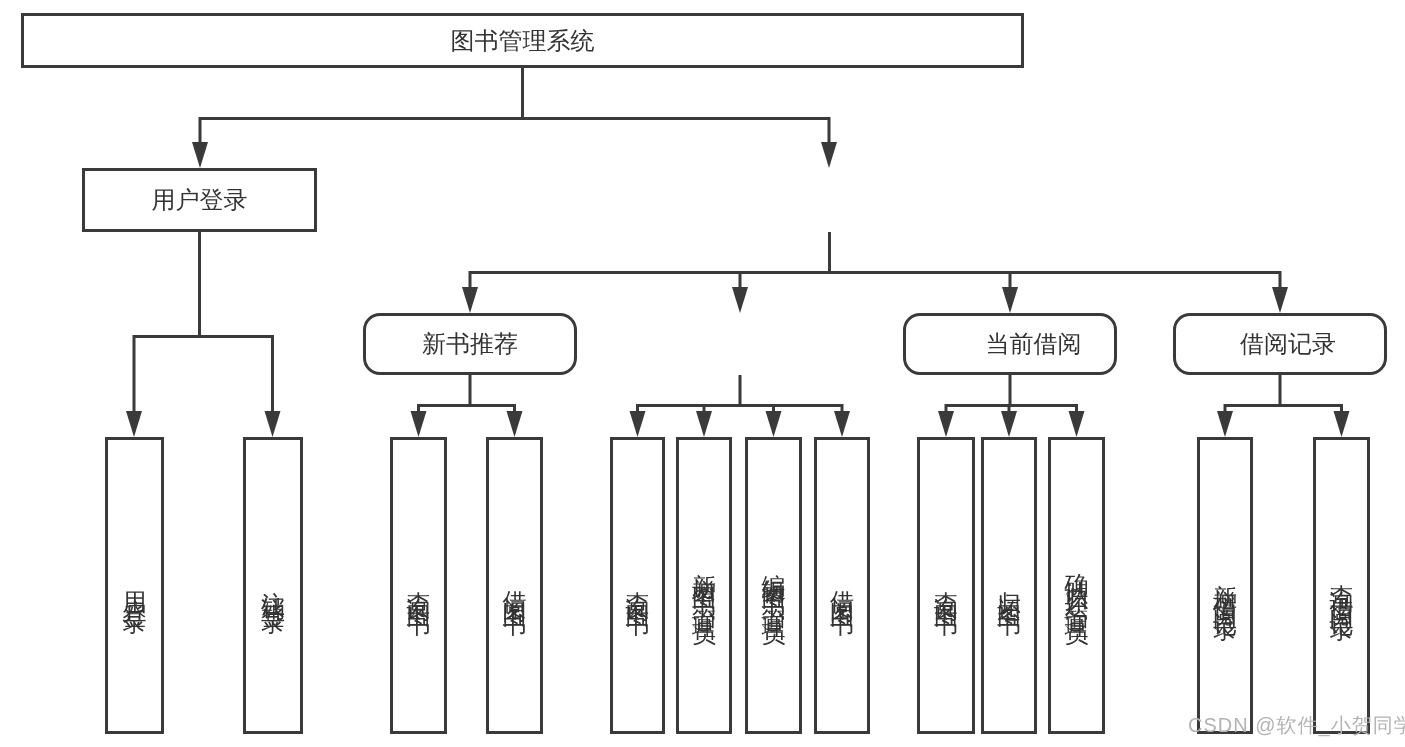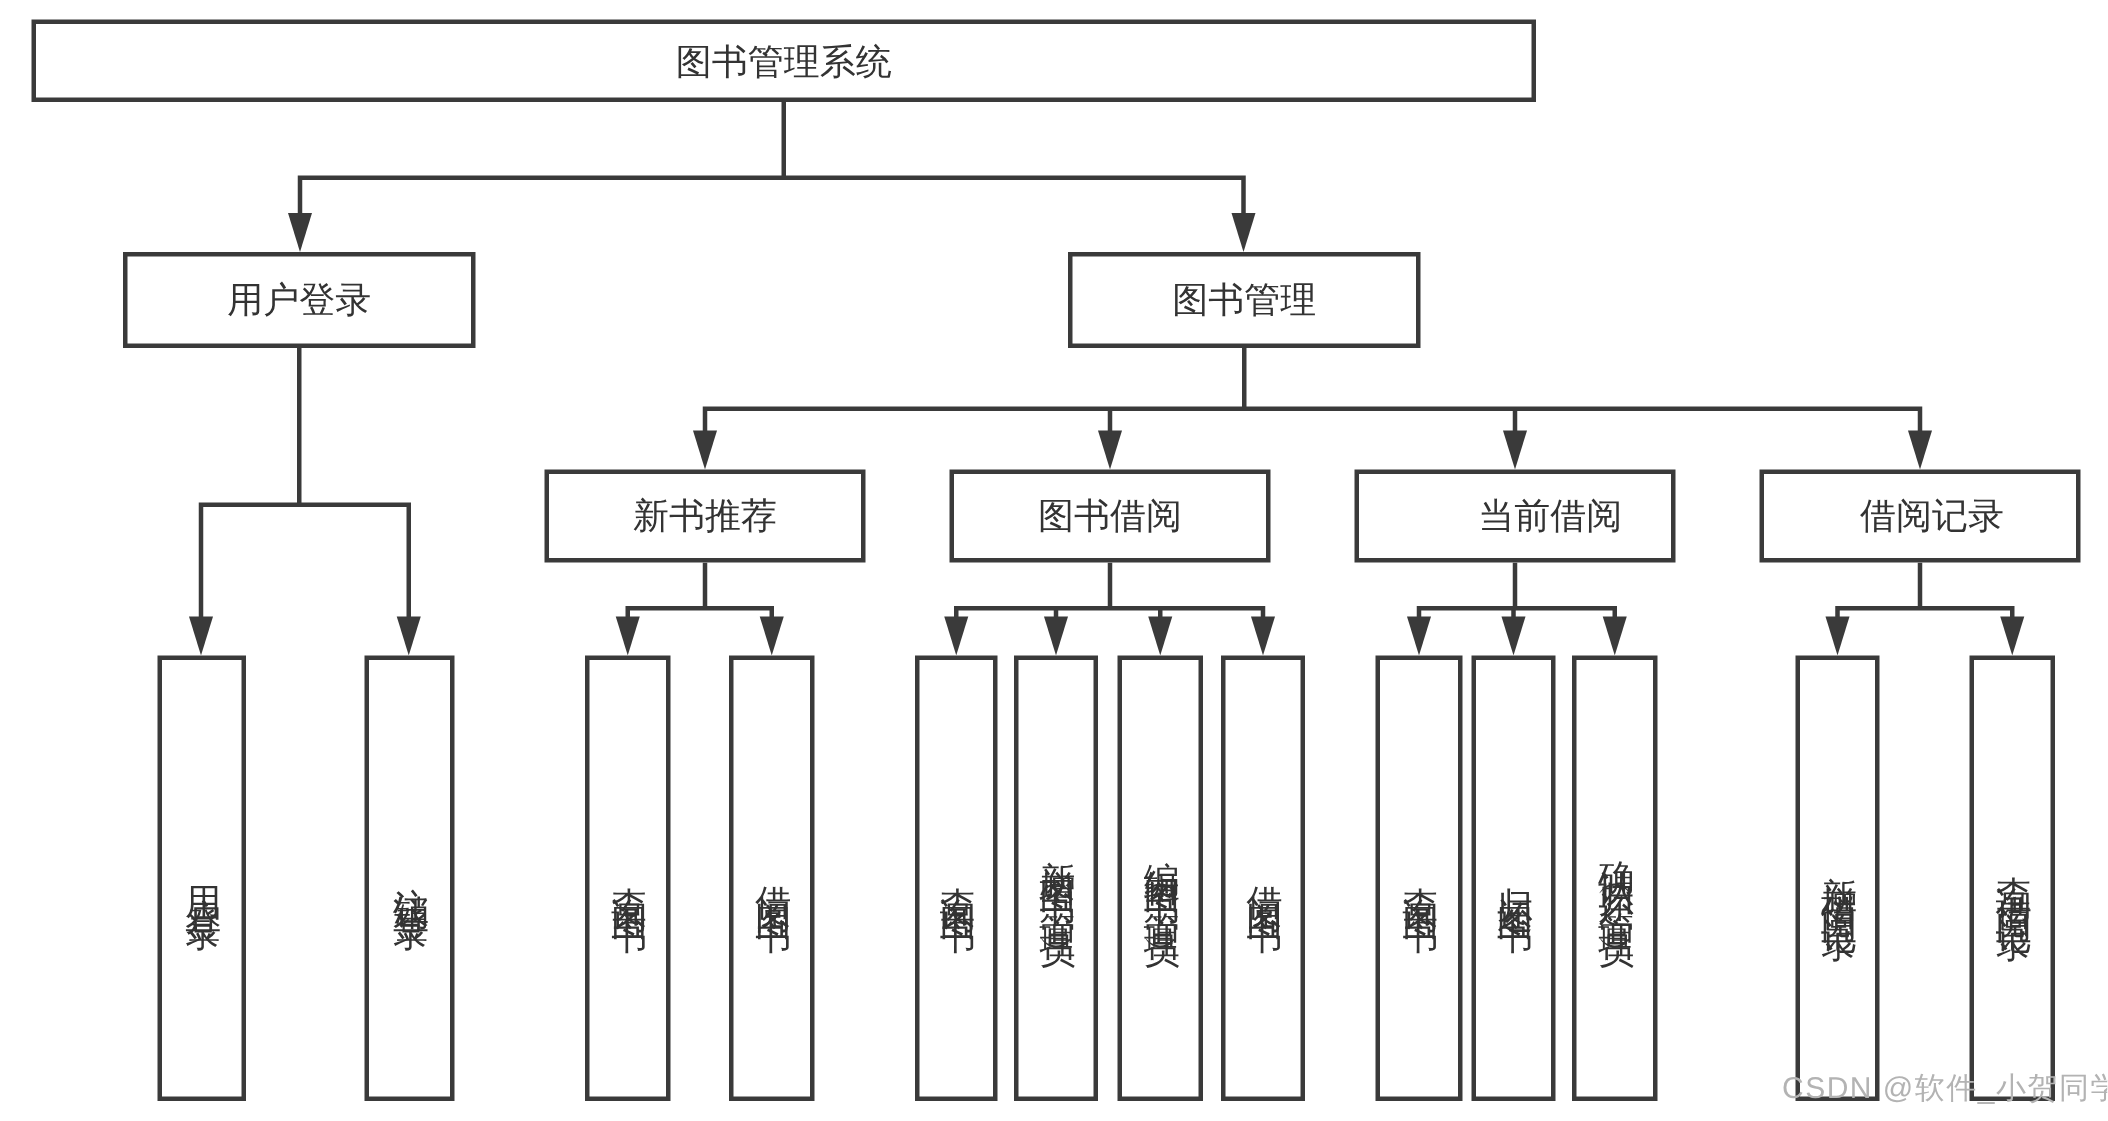--- a/index.html
+++ b/index.html
@@ -26,21 +26,21 @@
     display: flex;
     align-items: center;
     justify-content: center;
     color: #333333;
     font-size: 24px;
     z-index: 1;
   }
   .root-box   { left: 21px;  top: 13px;  width: 1003px; height: 55px; }
   .l2a        { left: 82px;  top: 168px; width: 235px;  height: 64px; }
   .l2b        { left: 712px; top: 168px; width: 235px;  height: 64px; }
-  .l3         { top: 313px; width: 214px; height: 62px; }
+  .l3         { top: 313px; width: 214px; height: 62px; border-radius: 17px; }
   .l3-0 { left: 363px; }
   .l3-1 { left: 633px; }
   .l3-2 { left: 903px; padding-left: 47px; }
   .l3-3 { left: 1173px; padding-left: 16px; }
   .leaf { top: 437px; height: 297px; }
   .leaf span {
     writing-mode: vertical-rl;
     text-orientation: mixed;
     letter-spacing: 7px;
     line-height: 1;
@@ -107,29 +107,23 @@
     </g>
   </svg>
 
   <div class="box root-box">
     <span>图书管理系统</span>
   </div>
 
   <div class="box l2a">
     <span>用户登录</span>
   </div>
-  <div class="box l2b">
-    <span>图书管理</span>
-  </div>
 
   <div class="box l3 l3-0">
     <span>新书推荐</span>
-  </div>
-  <div class="box l3 l3-1">
-    <span>图书借阅</span>
   </div>
   <div class="box l3 l3-2">
     <span>当前借阅</span>
   </div>
   <div class="box l3 l3-3">
     <span>借阅记录</span>
   </div>
 
   <div class="box leaf g1-0">
     <span>用户登录</span>

